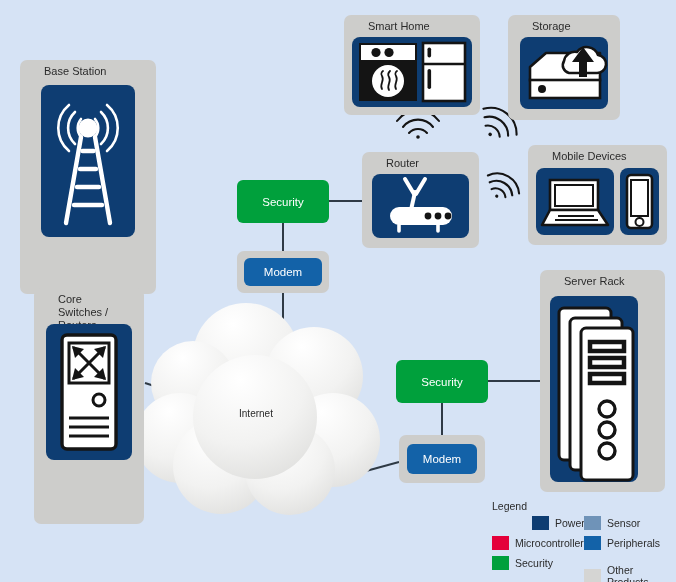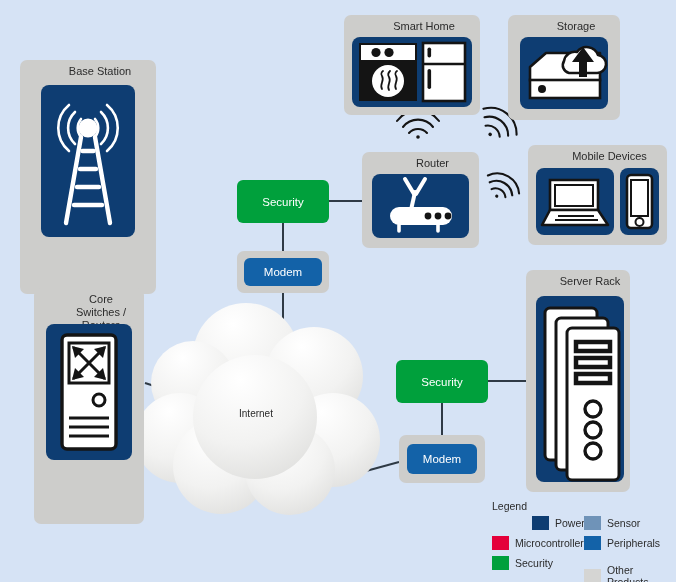--- a/index.html
+++ b/index.html
@@ -10,21 +10,21 @@
     overflow:hidden;
     position:relative;
   }
   #stage{position:absolute;inset:0;width:676px;height:582px;}
   .svgroot{position:absolute;left:0;top:0;width:676px;height:582px;}
 
   
   .card{position:absolute;background:#cdcdcb;border-radius:7px;box-sizing:border-box;}
   .card-title{
     position:absolute;left:0;right:0;top:5px;
-    text-align:center;color:#2b2b2b;font-size:11px;line-height:13px;
+    color:#2b2b2b;font-size:11px;line-height:13px;
     white-space:pre-line;
     margin-left:24px;
   }
   .icon-pane{position:absolute;background:#0e3d72;border-radius:8px;overflow:hidden;}
 
   
   .procbox{
     position:absolute;border-radius:6px;display:flex;align-items:center;justify-content:center;
     color:#ffffff;font-size:11.5px;
   }
@@ -235,21 +235,21 @@
     </div>
     <div class="icon-pane" style="left:92px;top:23px;width:39px;height:67px;">
       <svg viewBox="0 0 39 67" width="39" height="67">
         <rect x="7" y="7" width="25" height="53" rx="4" fill="#ffffff" stroke="#141414" stroke-width="2.6"></rect>
         <rect x="11" y="12" width="17" height="36" fill="#ffffff" stroke="#141414" stroke-width="2"></rect>
         <circle cx="19.5" cy="54" r="4" fill="#ffffff" stroke="#141414" stroke-width="2"></circle>
       </svg>
     </div>
   </div>
 
-  <div class="card" style="left:526px;top:270px;width:104px;height:222px;">
+  <div class="card" style="left:540px;top:270px;width:125px;height:222px;">
     <div class="card-title">Server Rack</div>
     <div class="icon-pane" style="left:10px;top:26px;width:88px;height:186px;">
       <svg viewBox="0 0 88 186" width="88" height="186">
         <rect x="9" y="12" width="52" height="152" rx="5" fill="#ffffff" stroke="#141414" stroke-width="3"></rect>
         <rect x="20" y="22" width="52" height="152" rx="5" fill="#ffffff" stroke="#141414" stroke-width="3"></rect>
         <rect x="31" y="32" width="52" height="152" rx="5" fill="#ffffff" stroke="#141414" stroke-width="3"></rect>
         <g fill="none" stroke="#141414" stroke-width="4.5">
           <rect x="40" y="46" width="34" height="9"></rect>
           <rect x="40" y="62" width="34" height="9"></rect>
           <rect x="40" y="78" width="34" height="9"></rect>

